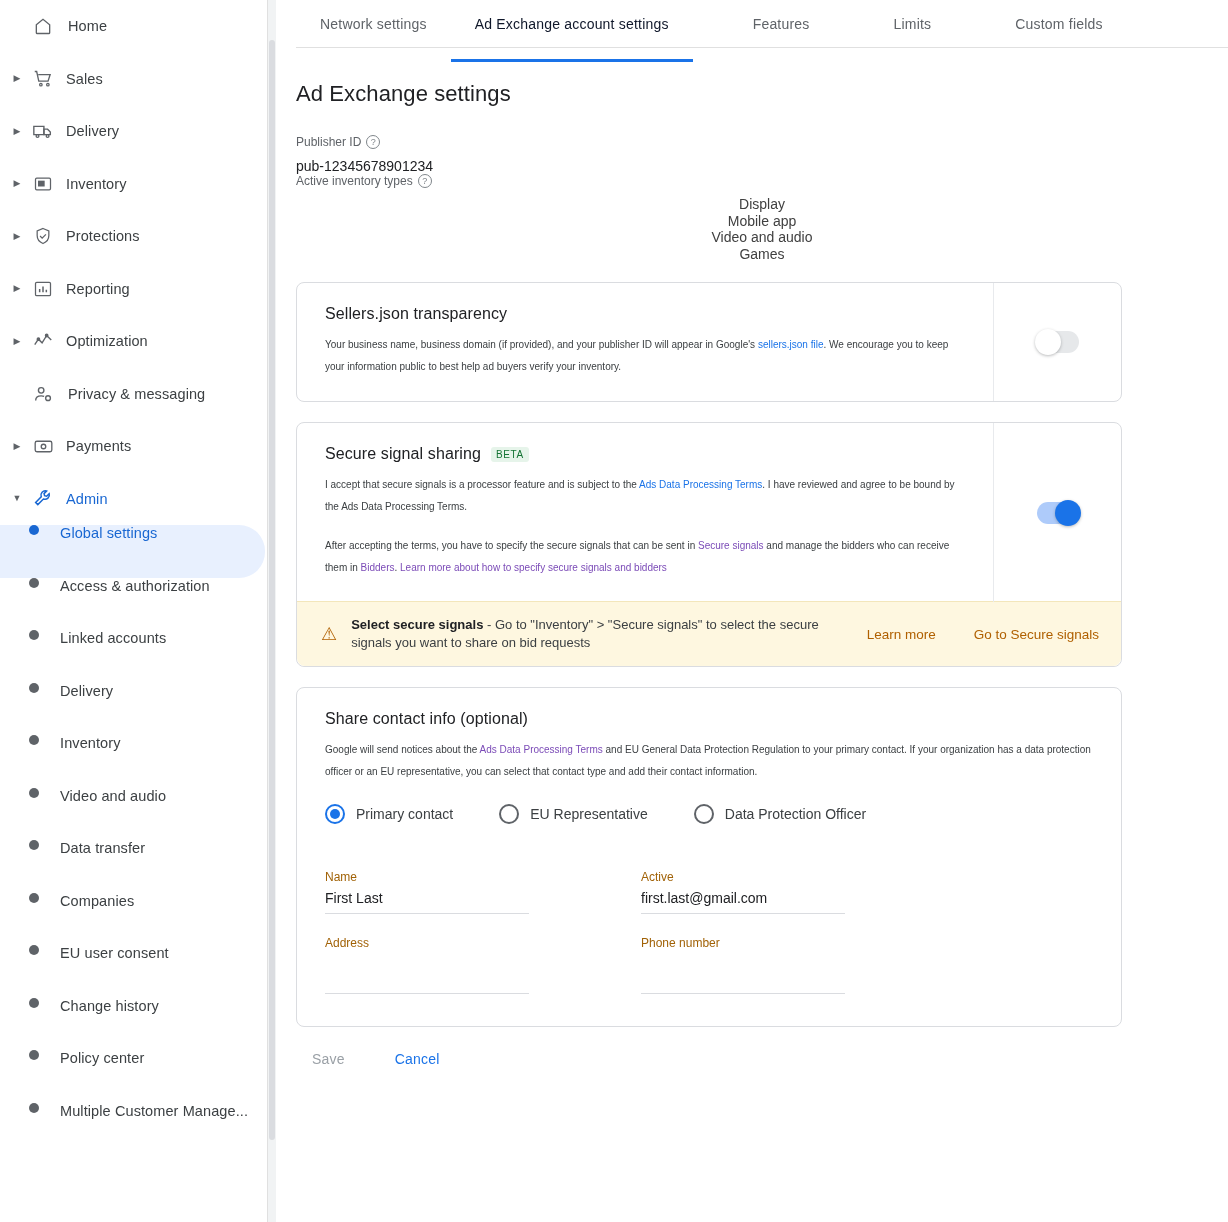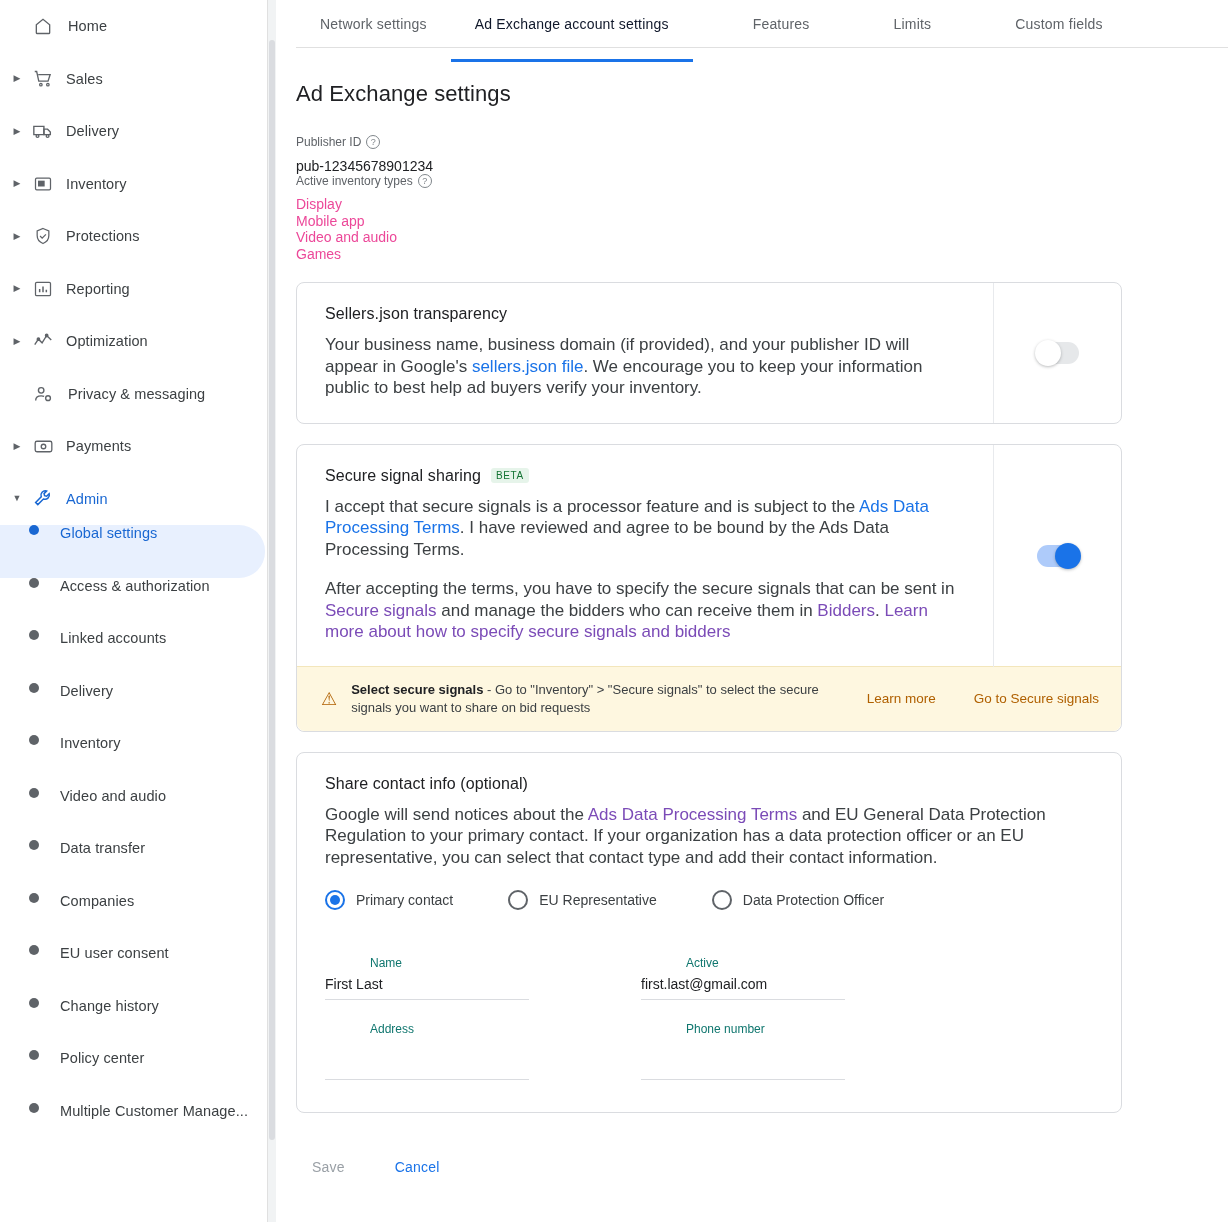--- a/index.html
+++ b/index.html
@@ -165,21 +165,21 @@
     cursor: pointer;
   }
   .field-value {
     font-size: 14px;
     color: #202124;
     margin-top: 9px;
   }
   .pub-block { margin-top: 28px; }
   .inv-block { margin-top: 0; }
   .inv-list { margin-top: 8px; }
-  .inv-list div { font-size: 14px; color: #ec4899; line-height: 16.5px; }
+  .inv-list div { font-size: 14px; color: #404040; line-height: 16.5px; text-align: center; }
 
   .card {
     border: 1px solid #dadce0;
     border-radius: 8px;
     background: #fff;
     margin-top: 20px;
     width: 826px;
     position: relative;
   }
   .card-inner {
@@ -206,21 +206,21 @@
   .beta {
     font-size: 10px;
     letter-spacing: .6px;
     color: #137333;
     background: #e6f4ea;
     border-radius: 3px;
     padding: 2px 5px;
     font-weight: 500;
   }
   .card-text {
-    font-size: 17px;
+    font-size: 10px;
     color: #3c4043;
     line-height: 21.5px;
     margin-top: 11px;
     max-width: 660px;
   }
   .card-text.p2 { margin-top: 18px; }
   a.link { color: #1a73e8; text-decoration: none; cursor: pointer; }
   a.link.purple { color: #7b4bb7; }
 
   
@@ -268,21 +268,21 @@
     cursor: pointer;
     white-space: nowrap;
     margin-left: 24px;
   }
 
   
   .contact-card { padding: 22px 28px 32px 28px; }
   .radio-row {
     display: flex;
     align-items: center;
-    gap: 9px;
+    gap: 0;
     margin-top: 22px;
   }
   .radio-opt {
     display: flex;
     align-items: center;
     gap: 11px;
     margin-right: 46px;
     cursor: pointer;
   }
   .radio {
@@ -303,39 +303,39 @@
   .radio-label { font-size: 14px; color: #3c4043; }
 
   .form-grid {
     display: grid;
     grid-template-columns: 204px 204px;
     column-gap: 112px;
     row-gap: 0;
     margin-top: 24px;
   }
   .form-field { padding-top: 22px; }
-  .form-field .flabel { font-size: 12px; color: #0f766e; margin-left: 45px; }
+  .form-field .flabel { font-size: 12px; color: #a16207; }
   .form-field .finput {
     font-size: 14px;
     color: #202124;
     border: none;
     border-bottom: 1px solid #dadce0;
     outline: none;
     width: 100%;
     padding: 6px 0 7px 0;
     background: transparent;
     font-family: "Liberation Sans", sans-serif;
   }
   .form-field.empty .finput { padding-top: 20px; }
 
   .actions {
     display: flex;
     align-items: center;
     gap: 18px;
-    margin-top: 38px;
+    margin-top: 16px;
     padding-bottom: 24px;
   }
   .btn {
     font-size: 14px;
     padding: 8px 16px;
     border-radius: 4px;
     border: none;
     background: transparent;
     cursor: pointer;
     font-family: "Liberation Sans", sans-serif;

